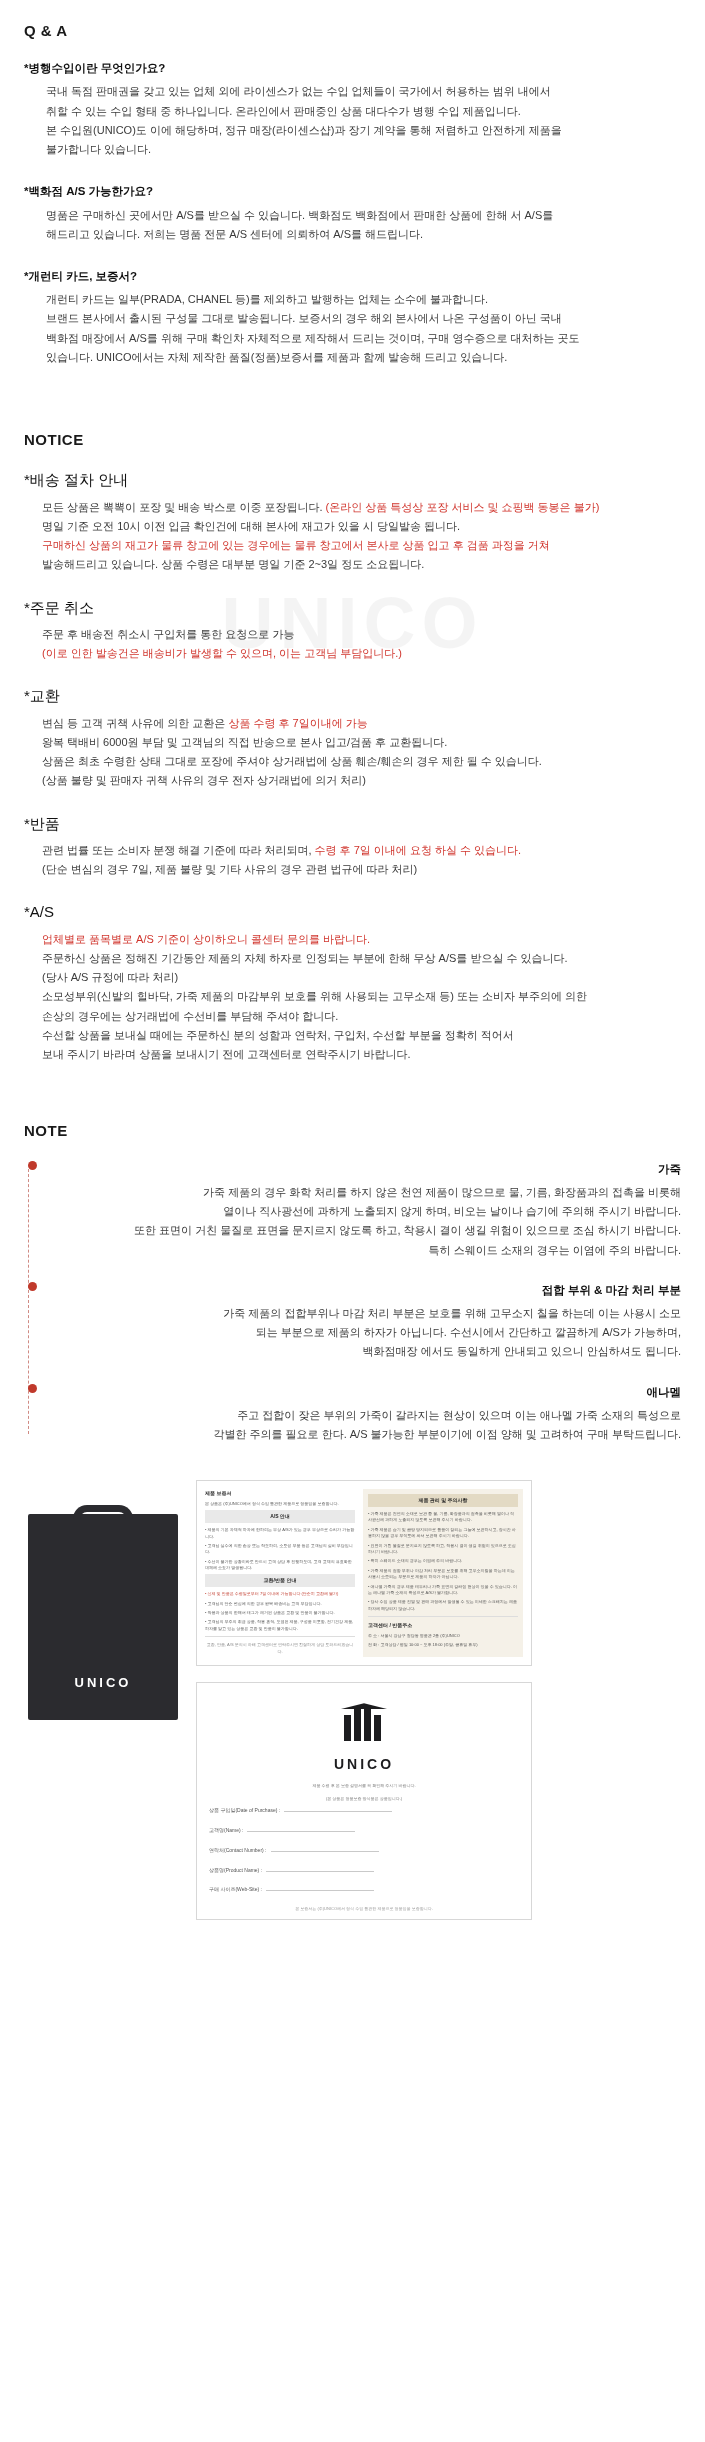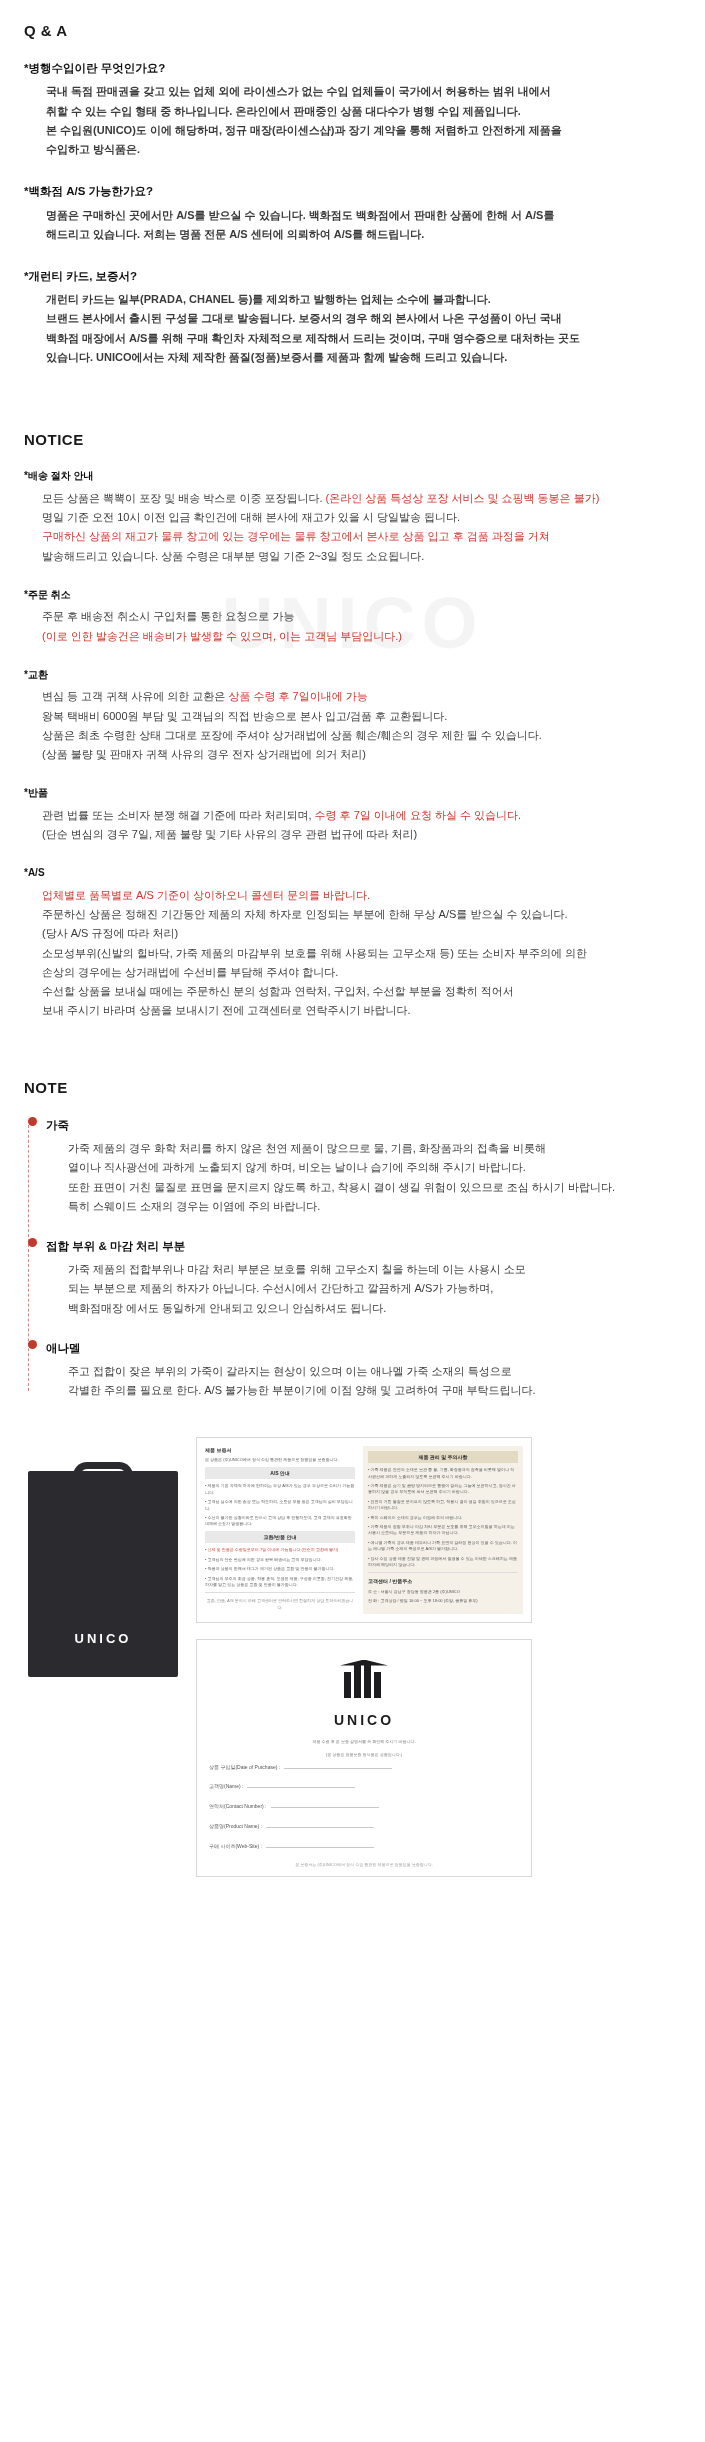--- a/index.html
+++ b/index.html
@@ -27,37 +27,37 @@
     letter-spacing: 0.5px;
   }
 
   .qa-title {
     font-size: 11.5px;
     font-weight: bold;
     color: #111;
     margin: 0 0 4px 0;
   }
   .qa-block { margin-bottom: 22px; }
-  .qa-body { padding-left: 22px; font-weight: bold; }
+  .qa-body { padding-left: 22px; }
   .qa-body p { margin: 0; }
 
   .group { margin-bottom: 20px; }
   .group .g-head {
-    font-size: 10px;
-    font-weight: bold;
+    font-size: 15px;
+    font-weight: normal;
     color: #111;
     margin: 0 0 4px 0;
   }
   .group .g-body { padding-left: 18px; }
   .group .g-body p { margin: 0; }
 
   .red { color: #d0342c; }
 
   
-  .note-wrap { position: relative; padding-left: 4px; }
+  .note-wrap { position: relative; padding-left: 4px; text-align: right; }
   .note-item { position: relative; margin-bottom: 20px; }
   .note-bullet {
     position: absolute;
     left: 0; top: 2px;
     width: 9px; height: 9px;
     border-radius: 50%;
     background: #c0392b;
   }
   .note-head {
     font-size: 11.5px;
@@ -207,21 +207,21 @@
 
   <div class="section" style="padding-top:18px;">
     <h2 class="sec-title">Q &amp; A</h2>
 
     <div class="qa-block">
       <div class="qa-title">*병행수입이란 무엇인가요?</div>
       <div class="qa-body">
         <p>국내 독점 판매권을 갖고 있는 업체 외에 라이센스가 없는 수입 업체들이 국가에서 허용하는 범위 내에서</p>
         <p>취할 수 있는 수입 형태 중 하나입니다. 온라인에서 판매중인 상품 대다수가 병행 수입 제품입니다.</p>
         <p>본 수입원(UNICO)도 이에 해당하며, 정규 매장(라이센스샵)과 장기 계약을 통해 저렴하고 안전하게 제품을</p>
-        <p>수입하고 방식품은.</p>
+        <p>불가합니다 있습니다.</p>
       </div>
     </div>
 
     <div class="qa-block">
       <div class="qa-title">*백화점 A/S 가능한가요?</div>
       <div class="qa-body">
         <p>명품은 구매하신 곳에서만 A/S를 받으실 수 있습니다. 백화점도 백화점에서 판매한 상품에 한해 서 A/S를</p>
         <p>해드리고 있습니다. 저희는 명품 전문 A/S 센터에 의뢰하여 A/S를 해드립니다.</p>
       </div>
     </div>

